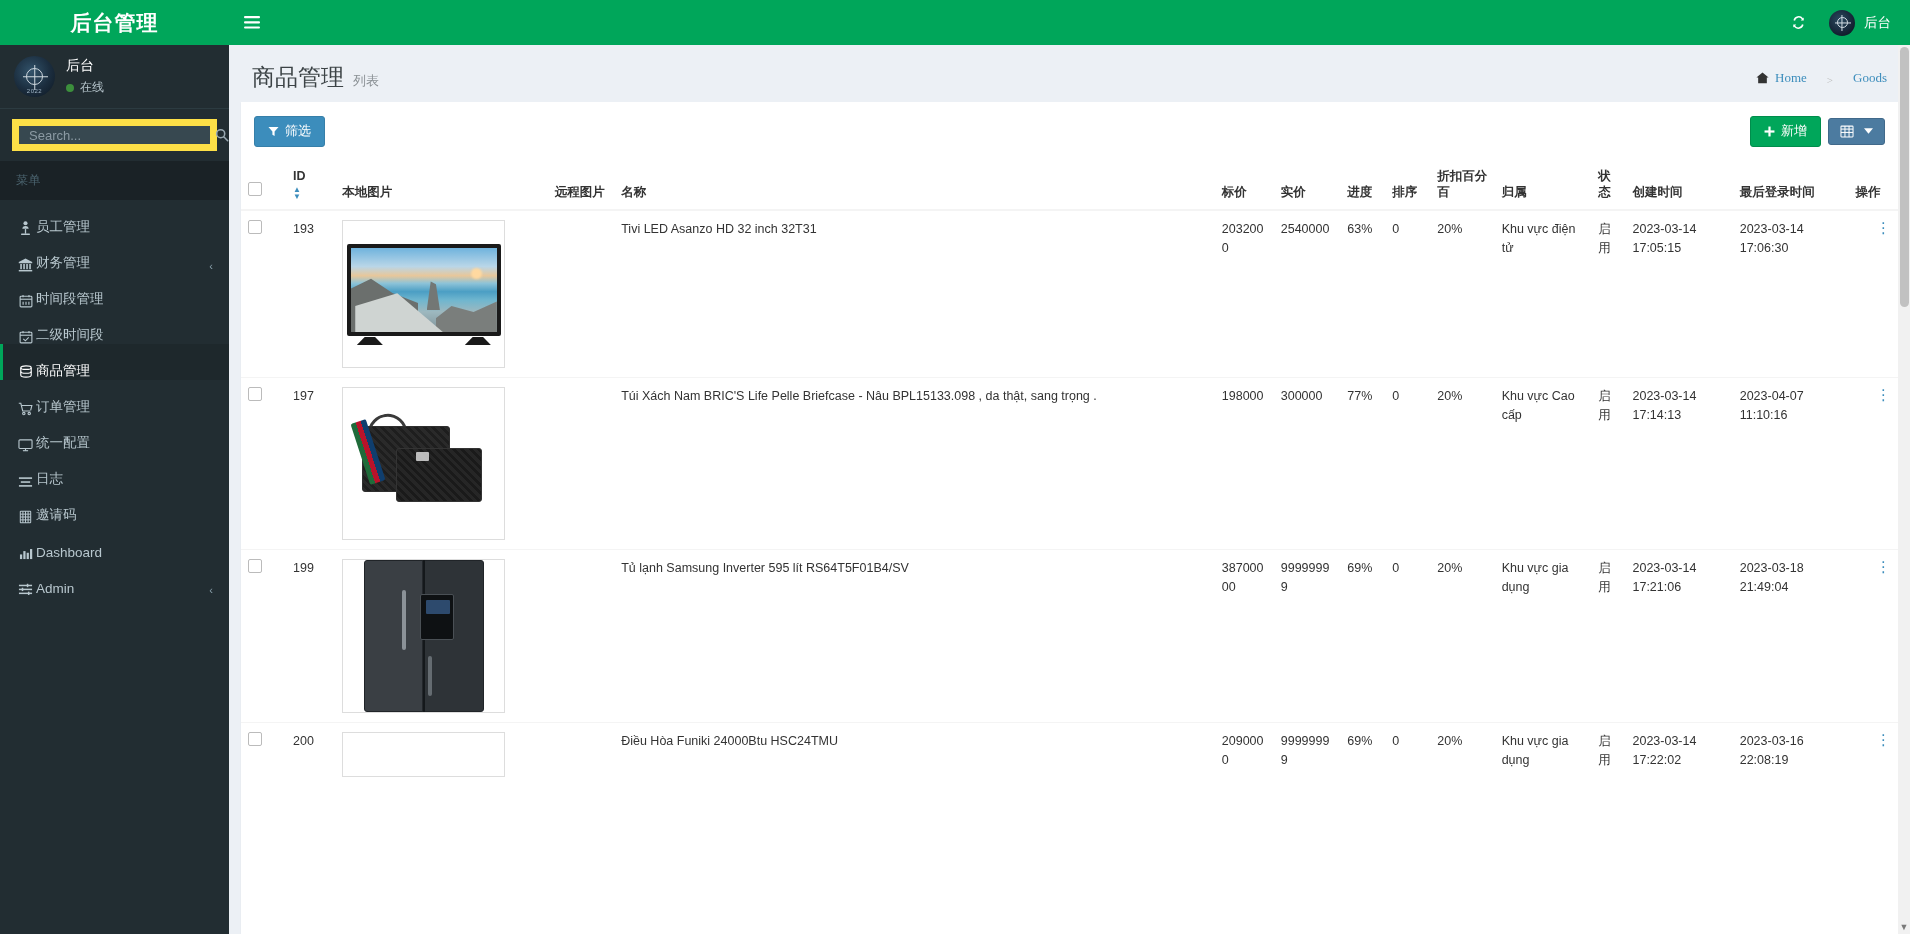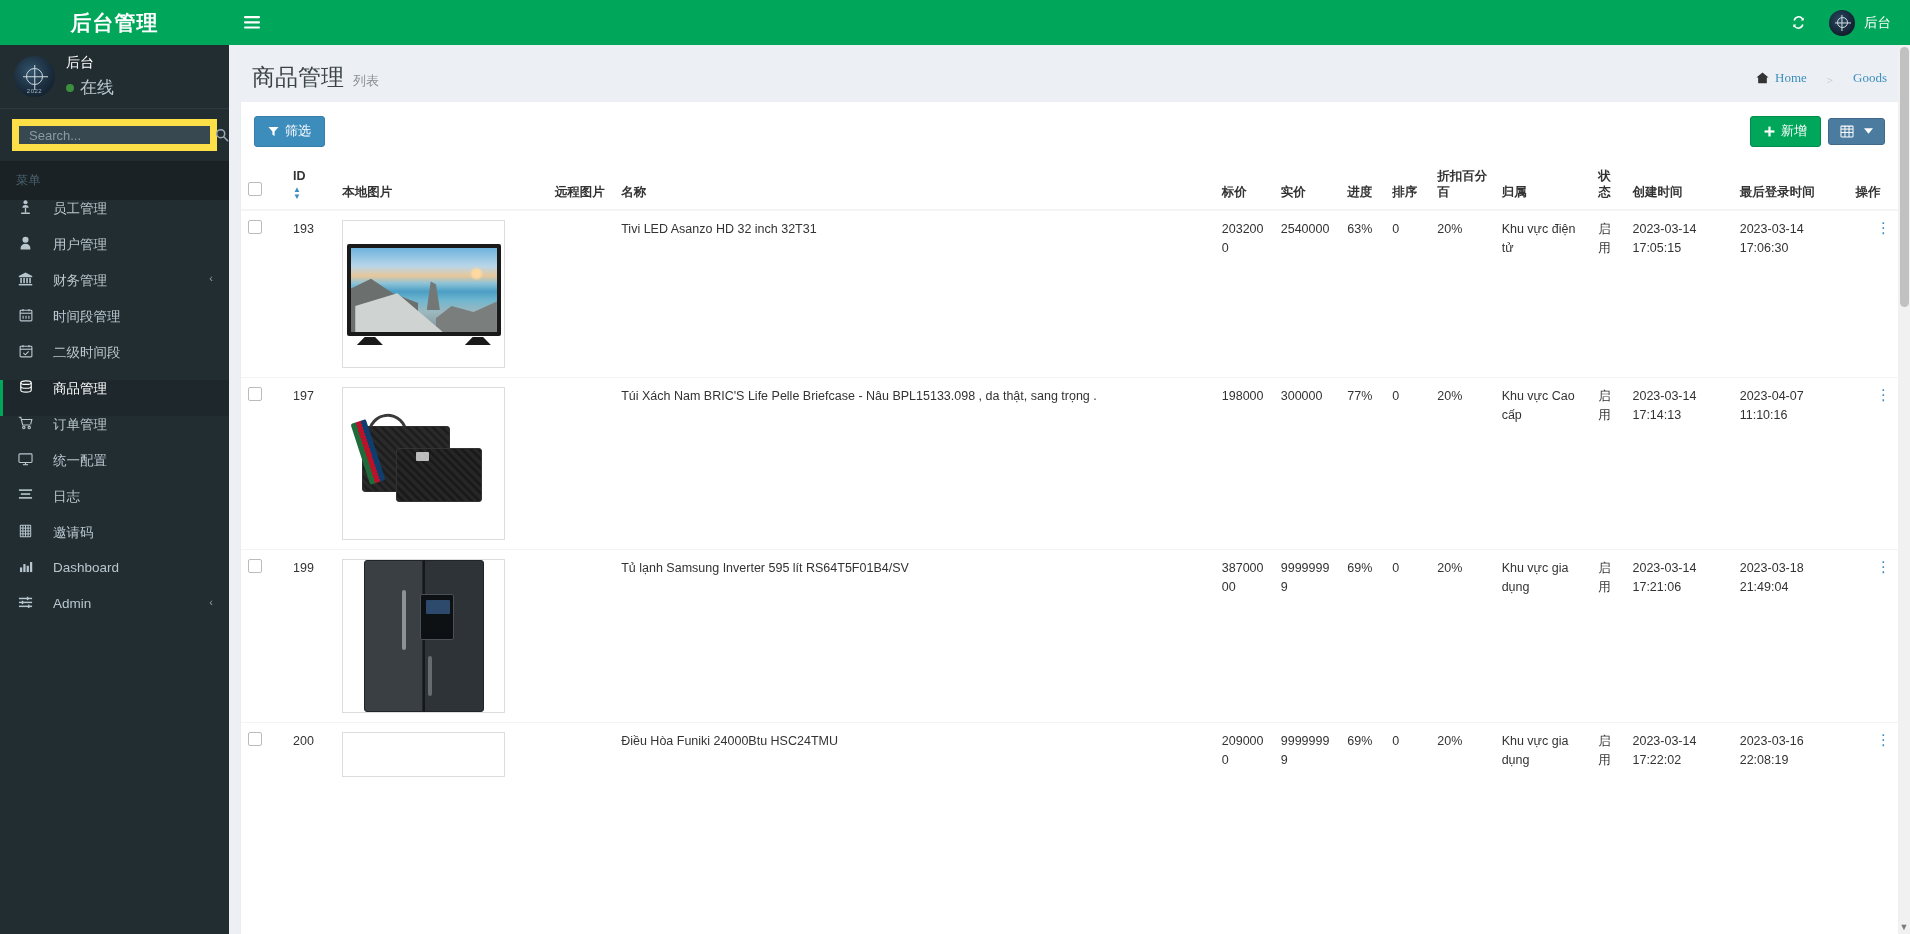--- a/index.html
+++ b/index.html
@@ -47,21 +47,21 @@
     content: ""; position: absolute; top: 50%; left: -4px;
     width: 25px; height: 1.5px; background: #cfd9e0;
     transform: translateY(-50%);
   }
   .avatar .yr {
     position: absolute; bottom: 3px; left: 0; right: 0;
     text-align: center; font-size: 6px; color: #9fb3c4; letter-spacing: .5px;
   }
   .user-meta { display: flex; flex-direction: column; gap: 4px; }
   .user-name { font-size: 14px; color: #ffffff; }
-  .user-status { font-size: 17px; color: #b8c7ce; display: flex; align-items: center; gap: 6px; }
+  .user-status { font-size: 12px; color: #b8c7ce; display: flex; align-items: center; gap: 6px; }
   .dot-online { width: 8px; height: 8px; border-radius: 50%; background: #3c8f3c; display: inline-block; }
 
   .search-wrap { padding: 10px 12px; }
   .search-box {
     display: flex; align-items: center; height: 32px;
     background: #374850; border: 7px solid #fde047;
   }
   .search-box input {
     flex: 1; background: transparent; border: none; outline: none;
     color: #9aa9b2; font-size: 13px; padding: 0 10px;
@@ -73,22 +73,22 @@
     color: #9aa9b2; cursor: pointer; display: flex;
     align-items: center; justify-content: center;
   }
 
   .menu-header {
     background: #1a2226; color: #4b646f; font-size: 12px;
     padding: 11px 16px; letter-spacing: .5px;
   }
   .nav { list-style: none; }
   .nav-item {
-    display: flex; align-items: flex-start; height: 36px;
-    padding: 0 16px 0 14px; gap: 19px;
+    display: flex; align-items: flex-end; height: 36px;
+    padding: 0 16px 0 14px; gap: 2px;
     color: #b8c7ce; font-size: 13.5px; cursor: pointer;
     border-left: 3px solid transparent;
   }
   .nav-item.active {
     background: #1e282c; color: #ffffff;
     border-left: 3px solid #00a65a;
   }
   .nav-icon {
     width: 17px; display: flex; align-items: center; justify-content: center;
     flex-shrink: 0; color: inherit;
@@ -309,30 +309,20 @@
       <li class="nav-item">
         <span class="nav-icon">
           <svg width="13" height="15" viewBox="0 0 14 16" fill="currentColor">
               <circle cx="7" cy="2.4" r="2.2"></circle>
               <path d="M7 5.2c-2.2 0-3.4 1.4-3.4 3.1h6.8c0-1.7-1.2-3.1-3.4-3.1z"></path>
               <rect x="2.2" y="13.4" width="9.6" height="1.6" rx=".5"></rect>
               <rect x="6.3" y="8.6" width="1.4" height="5"></rect>
             </svg>
         </span>
         <span class="nav-label">员工管理</span>
-        <span class="nav-caret"></span>
-      </li>
-      <li class="nav-item">
-        <span class="nav-icon">
-          <svg width="13" height="14" viewBox="0 0 14 15" fill="currentColor">
-              <circle cx="7" cy="4" r="3.3"></circle>
-              <path d="M7 8.2c-3 0-5.2 1.9-5.2 4.3v1.9h10.4v-1.9c0-2.4-2.2-4.3-5.2-4.3z"></path>
-            </svg>
-        </span>
-        <span class="nav-label">用户管理</span>
         <span class="nav-caret"></span>
       </li>
       <li class="nav-item">
         <span class="nav-icon">
           <svg width="15" height="14" viewBox="0 0 16 15" fill="currentColor">
               <path d="M8 .6 .8 4.3v1.2h14.4V4.3z"></path>
               <rect x="2.4" y="6.4" width="1.7" height="5.6"></rect>
               <rect x="5.6" y="6.4" width="1.7" height="5.6"></rect>
               <rect x="8.8" y="6.4" width="1.7" height="5.6"></rect>
               <rect x="12" y="6.4" width="1.7" height="5.6"></rect>

